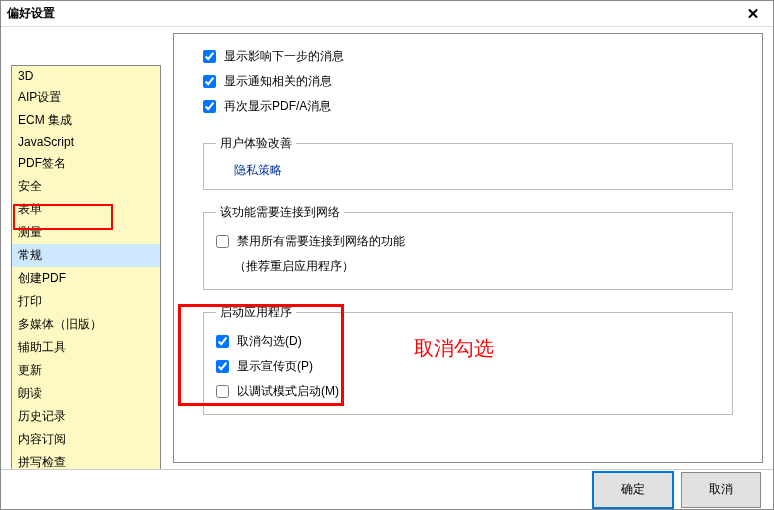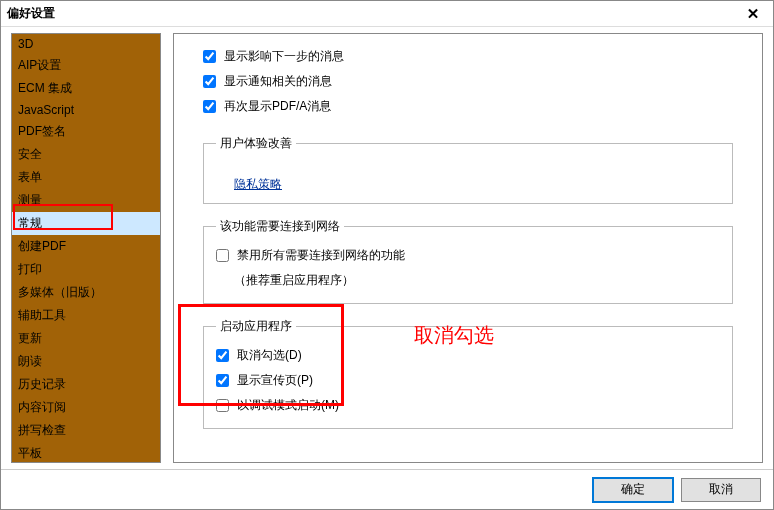--- a/index.html
+++ b/index.html
@@ -48,21 +48,22 @@
     left: 10px;
     top: 6px;
     width: 150px;
     bottom: 6px;
   }
   .sidebar {
     width: 100%;
     height: 100%;
     border: 1px solid #888;
     overflow-y: scroll;
-    background: #a16207;
+    background: #fef9c3;
+    margin-top: 32px;
   }
   .sidebar::-webkit-scrollbar { width: 16px; }
   .sidebar::-webkit-scrollbar-track { background: #f0f0f0; }
   .sidebar::-webkit-scrollbar-thumb { background: #c1c1c1; border: 1px solid #a8a8a8; }
   .sidebar-item {
     padding: 3px 6px;
     cursor: default;
     white-space: nowrap;
   }
   .sidebar-item.selected {
@@ -104,23 +105,22 @@
     gap: 4px;
   }
   .check-row input[type=checkbox] {
     margin: 0 4px 0 0;
   }
   .indent-text {
     padding: 4px 0 4px 18px;
   }
   .link {
     color: #003399;
-    text-decoration: underline;
     padding-left: 18px;
-    margin-top: 16px;
+    margin-top: 2px;
     display: inline-block;
     cursor: pointer;
   }
   .red-box-main {
     position: absolute;
     border: 3px solid #ff0000;
     pointer-events: none;
   }
   .red-annotation {
     position: absolute;
@@ -132,21 +132,21 @@
     height: 40px;
     border-top: 1px solid #ccc;
     display: flex;
     align-items: center;
     justify-content: flex-end;
     padding: 0 12px;
     gap: 8px;
   }
   .btn {
     min-width: 80px;
-    height: 24px;
+    height: 36px;
     border: 1px solid #888;
     background: #e1e1e1;
     cursor: default;
     font-size: 12px;
   }
   .btn.default {
     border: 1px solid #0078d7;
     outline: 1px solid #0078d7;
   }
   .group-top-checks {
@@ -233,21 +233,21 @@
           <input type="checkbox" checked="" style="">
           <span>显示宣传页(P)</span>
         </div>
         <div class="check-row">
           <input type="checkbox" style="">
           <span>以调试模式启动(M)</span>
         </div>
       </fieldset>
 
       <div class="red-box-main" style="left:4px; top:270px; width:166px; height:102px;"></div>
-      <div class="red-annotation" style="left:240px; top:288px;">取消勾选</div>
+      <div class="red-annotation" style="left:240px; top:301px;">取消勾选</div>
 
     </div>
 
   </div>
 
   <div class="buttonbar">
     <button class="btn default">确定</button>
     <button class="btn">取消</button>
   </div>
 

